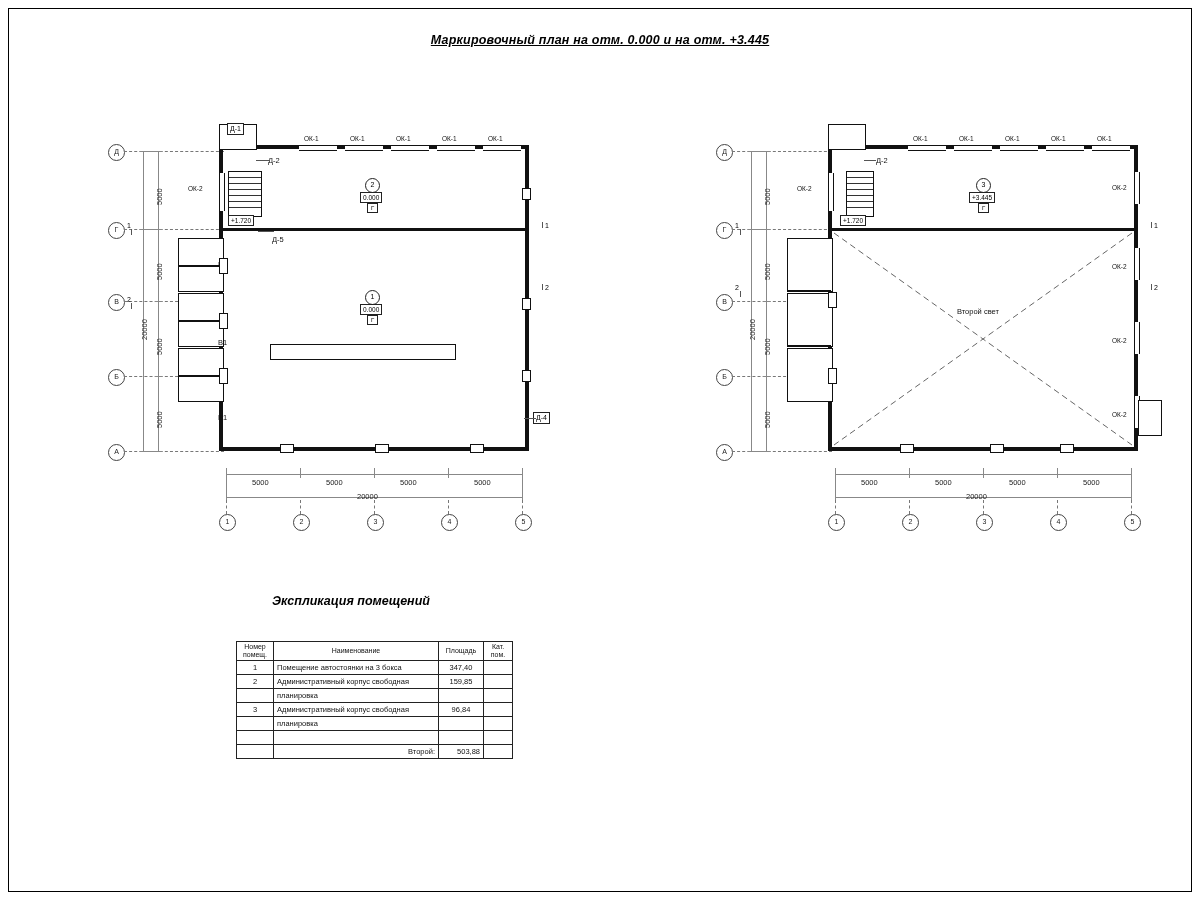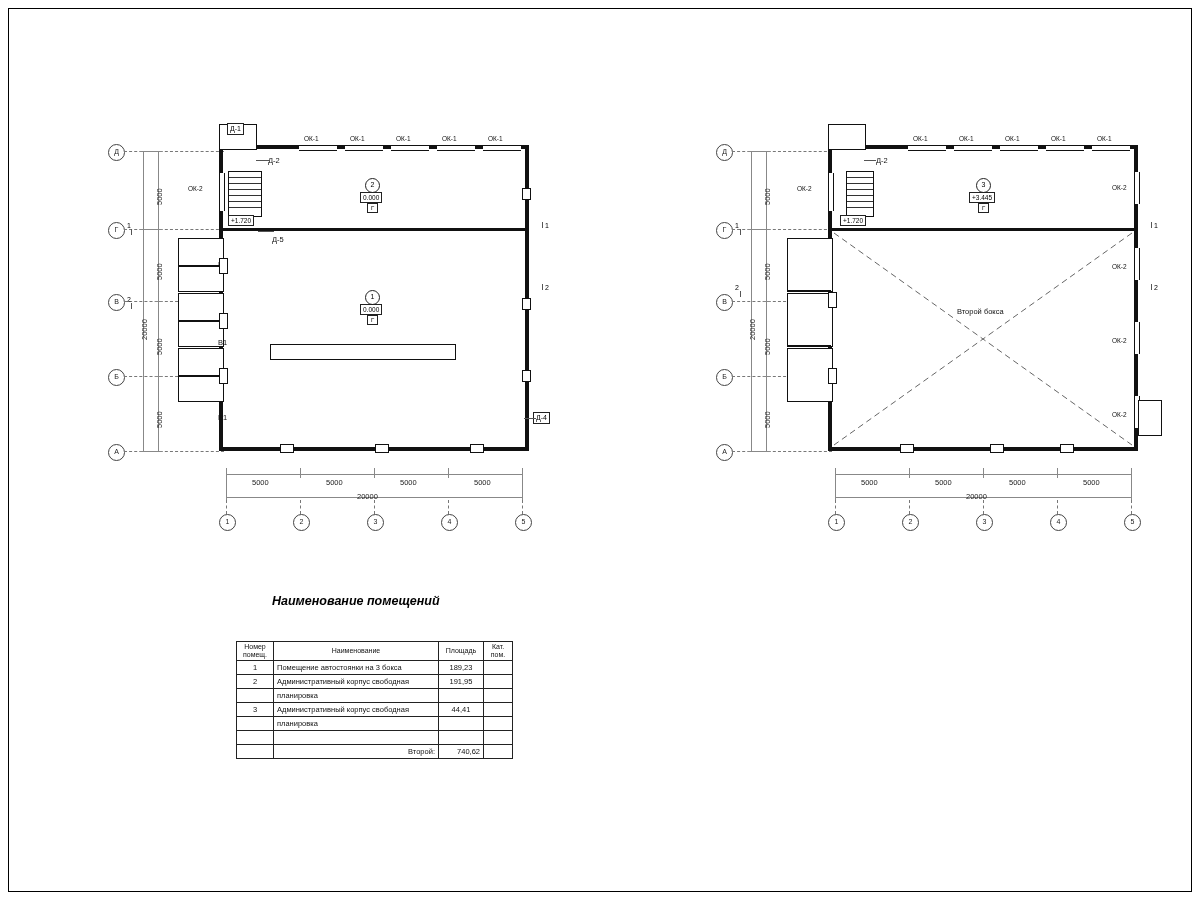--- a/index.html
+++ b/index.html
@@ -202,20 +202,21 @@
 </head>
 <body>
 
 <div class="sheet">
 
   <div class="frame-line" style="left:8px;top:8px;width:1184px;height:1px;"></div>
   <div class="frame-line" style="left:8px;top:891px;width:1184px;height:1px;"></div>
   <div class="frame-line" style="left:8px;top:8px;width:1px;height:884px;"></div>
   <div class="frame-line" style="left:1191px;top:8px;width:1px;height:884px;"></div>
 
+  <div class="title">Маркировочный план на отм. 0.000 и на отм. +3.445</div>
 
   <div>
 
     <div class="axis-bubble" style="left:108px;top:144px;">Д</div>
     <div class="axis-bubble" style="left:108px;top:222px;">Г</div>
     <div class="axis-bubble" style="left:108px;top:294px;">В</div>
     <div class="axis-bubble" style="left:108px;top:369px;">Б</div>
     <div class="axis-bubble" style="left:108px;top:444px;">А</div>
 
     <div class="dash-h" style="left:124px;top:151px;width:100px;"></div>
@@ -426,21 +427,21 @@
     <div class="rect-o" style="left:1138px;top:400px;width:22px;height:34px;"></div>
 
     <div class="gate" style="left:900px;top:444px;width:12px;height:7px;"></div>
     <div class="gate" style="left:990px;top:444px;width:12px;height:7px;"></div>
     <div class="gate" style="left:1060px;top:444px;width:12px;height:7px;"></div>
 
     <svg style="position:absolute;left:832px;top:231px;width:302px;height:216px;">
       <line x1="2" y1="2" x2="300" y2="214" stroke="#666" stroke-width="1" stroke-dasharray="6 4"></line>
       <line x1="300" y1="2" x2="2" y2="214" stroke="#666" stroke-width="1" stroke-dasharray="6 4"></line>
     </svg>
-    <div class="lbl" style="left:957px;top:307px;">Второй бокса</div>
+    <div class="lbl" style="left:957px;top:307px;">Второй свет</div>
 
     <div class="circ-tag" style="left:976px;top:178px;">3</div>
     <div class="lvlbox" style="left:969px;top:192px;">+3.445</div>
     <div class="flagbox" style="left:978px;top:203px;">Г</div>
 
     <div class="sect-mark" style="left:735px;top:222px;">1</div>
     <div class="sect-mark" style="left:735px;top:284px;">2</div>
     <div class="sect-mark" style="left:1154px;top:222px;">1</div>
     <div class="sect-mark" style="left:1154px;top:284px;">2</div>
     <div class="thin" style="left:740px;top:229px;width:1px;height:6px;"></div>
@@ -466,72 +467,72 @@
     <div class="axis-bubble" style="left:976px;top:514px;">3</div>
     <div class="axis-bubble" style="left:1050px;top:514px;">4</div>
     <div class="axis-bubble" style="left:1124px;top:514px;">5</div>
     <div class="dash-v" style="left:835px;top:500px;height:14px;"></div>
     <div class="dash-v" style="left:909px;top:500px;height:14px;"></div>
     <div class="dash-v" style="left:983px;top:500px;height:14px;"></div>
     <div class="dash-v" style="left:1057px;top:500px;height:14px;"></div>
     <div class="dash-v" style="left:1131px;top:500px;height:14px;"></div>
   </div>
 
-  <div class="subtitle" style="left:272px;top:594px;">Наименование помещений</div>
+  <div class="subtitle" style="left:272px;top:594px;">Экспликация помещений</div>
 
   <div class="expl-wrap">
     <table class="expl">
       <thead>
         <tr>
           <th class="c-num">Номер помещ.</th>
           <th class="c-name">Наименование</th>
           <th class="c-area">Площадь</th>
           <th class="c-cat">Кат. пом.</th>
         </tr>
       </thead>
       <tbody>
         <tr>
           <td class="c-num">1</td>
           <td class="c-name">Помещение автостоянки на 3 бокса</td>
-          <td class="c-area">189,23</td>
+          <td class="c-area">347,40</td>
           <td class="c-cat"></td>
         </tr>
         <tr>
           <td class="c-num">2</td>
           <td class="c-name">Административный корпус свободная</td>
-          <td class="c-area">191,95</td>
+          <td class="c-area">159,85</td>
           <td class="c-cat"></td>
         </tr>
         <tr>
           <td class="c-num"></td>
           <td class="c-name">планировка</td>
           <td class="c-area"></td>
           <td class="c-cat"></td>
         </tr>
         <tr>
           <td class="c-num">3</td>
           <td class="c-name">Административный корпус свободная</td>
-          <td class="c-area">44,41</td>
+          <td class="c-area">96,84</td>
           <td class="c-cat"></td>
         </tr>
         <tr>
           <td class="c-num"></td>
           <td class="c-name">планировка</td>
           <td class="c-area"></td>
           <td class="c-cat"></td>
         </tr>
         <tr>
           <td class="c-num"></td>
           <td class="c-name"></td>
           <td class="c-area"></td>
           <td class="c-cat"></td>
         </tr>
         <tr class="ttl-row">
           <td class="c-num"></td>
           <td class="c-name">Второй:</td>
-          <td class="c-area">740,62</td>
+          <td class="c-area">503,88</td>
           <td class="c-cat"></td>
         </tr>
       </tbody>
     </table>
   </div>
 
 </div>
 
 </body></html>

